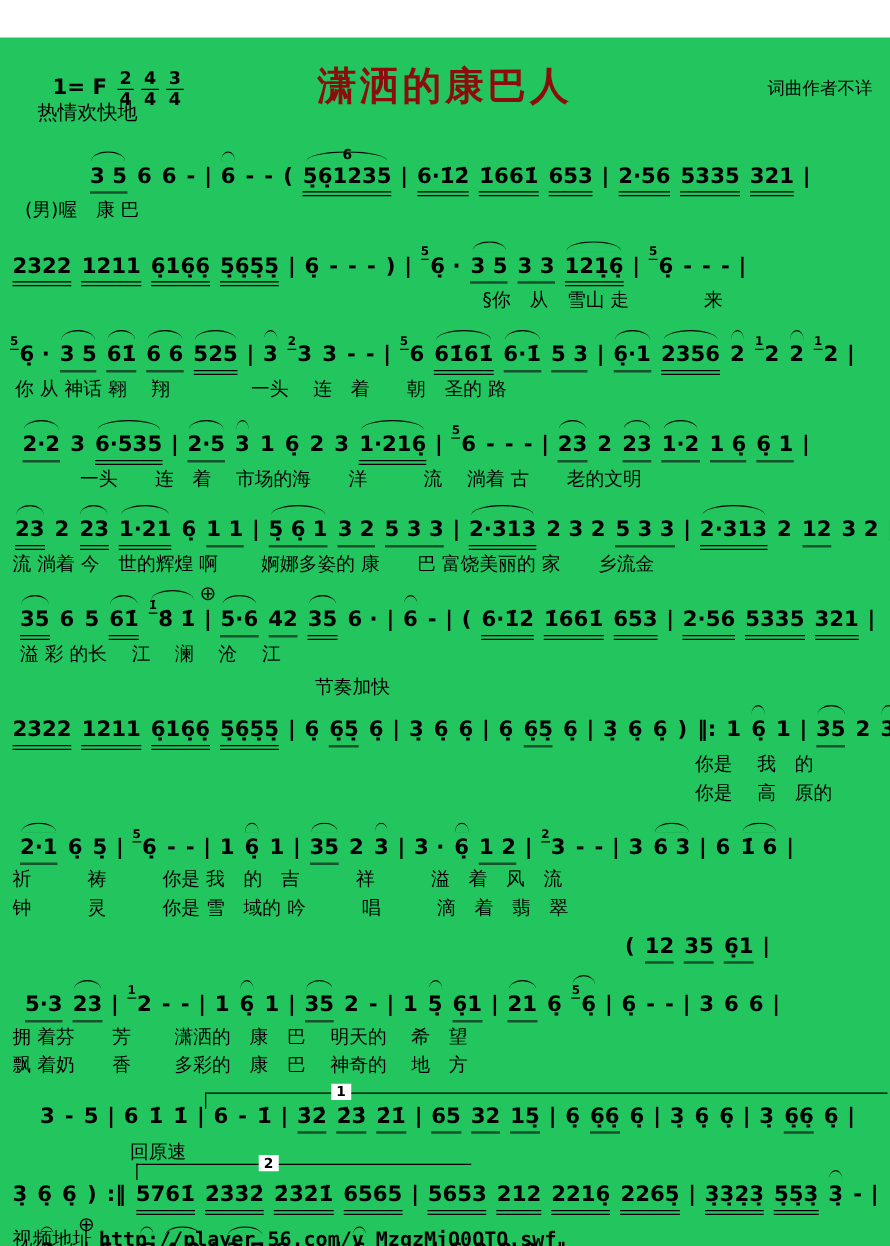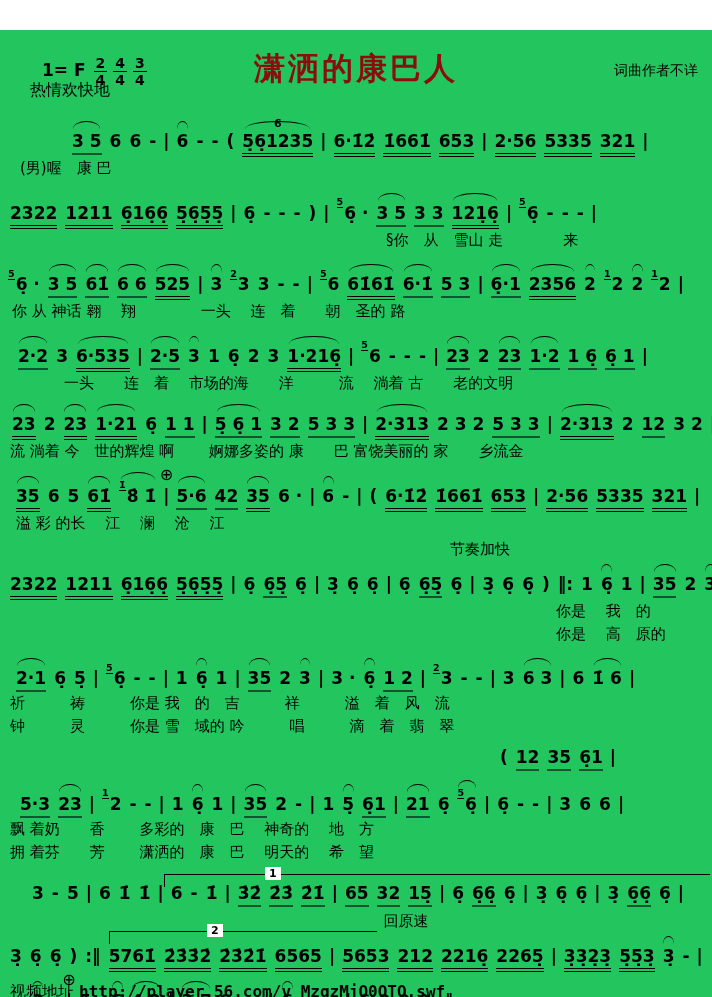--- a/index.html
+++ b/index.html
@@ -24,21 +24,21 @@
   .tok{position:relative;margin:0 4px;flex:0 0 auto;}
   .tok .txt{display:inline-block;}
   .tok .txt.u1{border-bottom:2px solid #14532d;padding-bottom:1px;}
   .tok .txt.u2{border-bottom:4px double #000;padding-bottom:1px;}
   .tok.s::before{content:"";position:absolute;left:4%;right:4%;top:-9px;height:7px;
                  border-top:1.6px solid #000;border-radius:50% 50% 0 0 / 100% 100% 0 0;}
   .tok.bar{margin:0 3px;}
   .grace{font-size:9.5px;position:relative;top:-7px;border-bottom:1px solid #000;margin-right:1px;}
   .above{position:absolute;top:-17px;left:50%;transform:translateX(-50%);font-size:11px;font-weight:bold;}
   .above.coda{font-size:16px;top:-21px;font-weight:normal;}
-  .sys-ann{font-size:15px;line-height:20px;font-weight:normal;text-align:center;}
+  .sys-ann{font-size:15px;line-height:20px;font-weight:normal;}
   .lyrics{font-size:15px;line-height:23px;white-space:pre;font-weight:normal;}
   .volta{position:absolute;height:12px;border-top:1.6px solid #000;border-left:1.6px solid #000;}
   .volta .vlabel{position:absolute;top:-8px;font-size:11px;background:#fff;padding:0 4px;font-weight:bold;}
   .right-note{position:absolute;right:12px;top:22px;font-size:15px;font-weight:normal;}
   
   .footer{position:absolute;left:10px;top:952px;font-size:16px;}
   .footer .url{font-family:"DejaVu Sans Mono","Liberation Mono",monospace;font-weight:bold;}
 </style>
 </head>
 <body>
@@ -334,22 +334,22 @@
           <span class="tok bar"><span class="txt">|</span></span>
           <span class="tok"><span class="txt">6̣</span></span>
           <span class="tok"><span class="txt">-</span></span>
           <span class="tok"><span class="txt">-</span></span>
           <span class="tok bar"><span class="txt">|</span></span>
           <span class="tok"><span class="txt">3</span></span>
           <span class="tok"><span class="txt">6</span></span>
           <span class="tok"><span class="txt">6</span></span>
           <span class="tok bar"><span class="txt">|</span></span>
         </div>
+        <div class="lyrics" style="margin-left: 6px;">拥 着芬　　芳　　 潇洒的　康　巴　 明天的　 希　望</div>
         <div class="lyrics" style="margin-left: 6px;">飘 着奶　　香　　 多彩的　康　巴　 神奇的　 地　方</div>
-        <div class="lyrics" style="margin-left: 6px;">拥 着芬　　芳　　 潇洒的　康　巴　 明天的　 希　望</div>
       </div>
       <div class="system">
         <div class="volta" style="left: 160px; width: 545px; top: 6px;">
           <span class="vlabel" style="left: 100px;">1</span>
         </div>
         <div class="notes-line" style="margin-left: 24px;">
           <span class="tok"><span class="txt">3</span></span>
           <span class="tok"><span class="txt">-</span></span>
           <span class="tok"><span class="txt">5</span></span>
           <span class="tok bar"><span class="txt">|</span></span>

